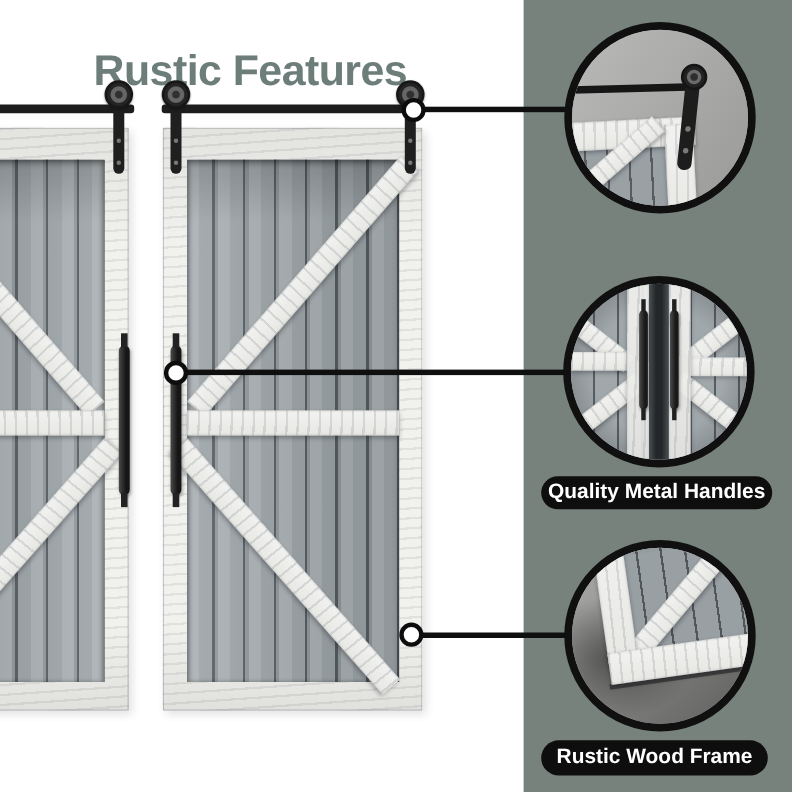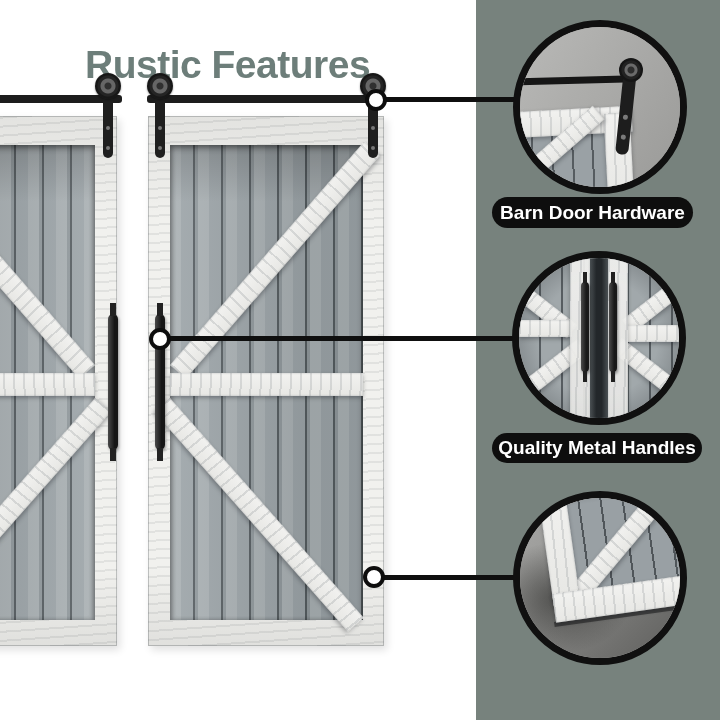--- a/index.html
+++ b/index.html
@@ -243,16 +243,16 @@
     <div class="wall"></div>
     <div class="group">
       <div class="cpanel"></div>
       <div class="cedge"></div>
       <div class="cbrace wtex"></div>
       <div class="cstile wtex"></div>
       <div class="cbottom wtex"></div>
     </div>
   </div>
 
-  <div class="pill p1">Barn Door Hardware</div>
   <div class="pill p2">Quality Metal Handles</div>
+  <div class="pill p3">Rustic Wood Frame</div>
 
 </div>
 
 </body></html>

